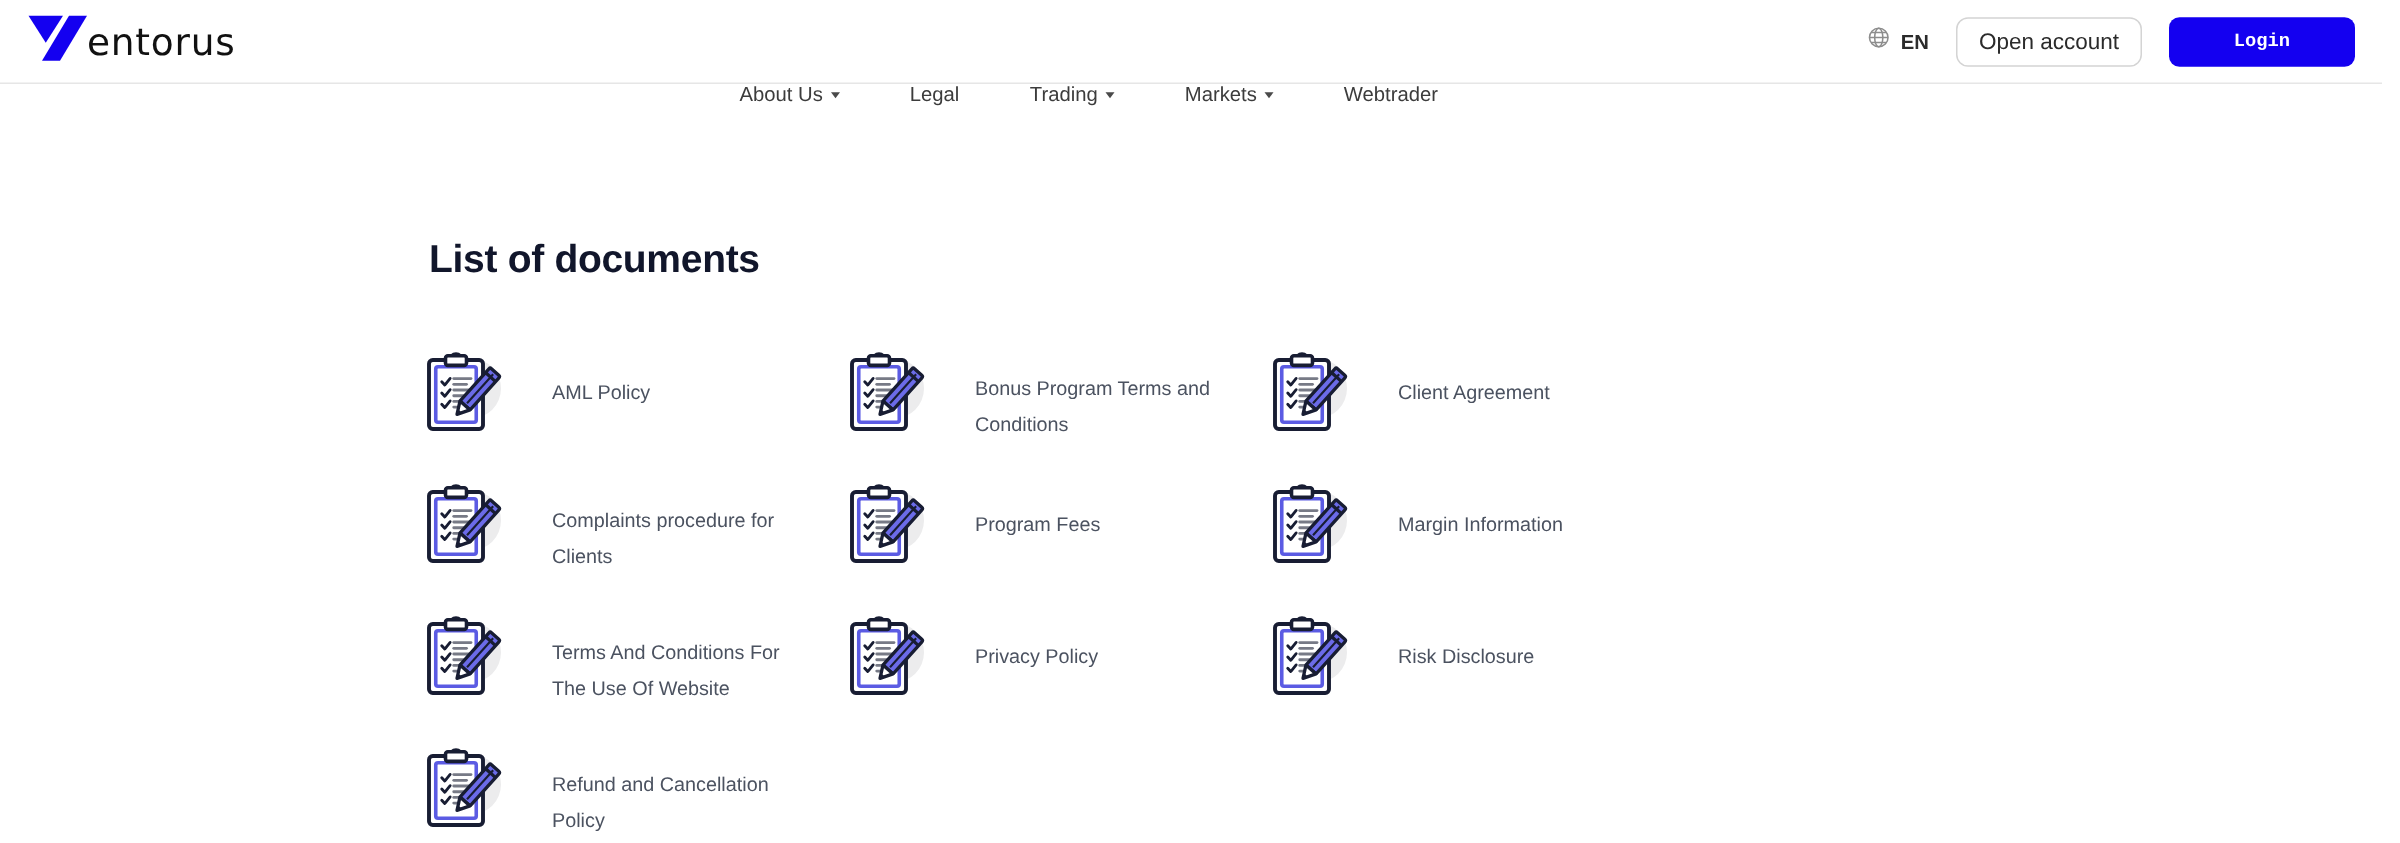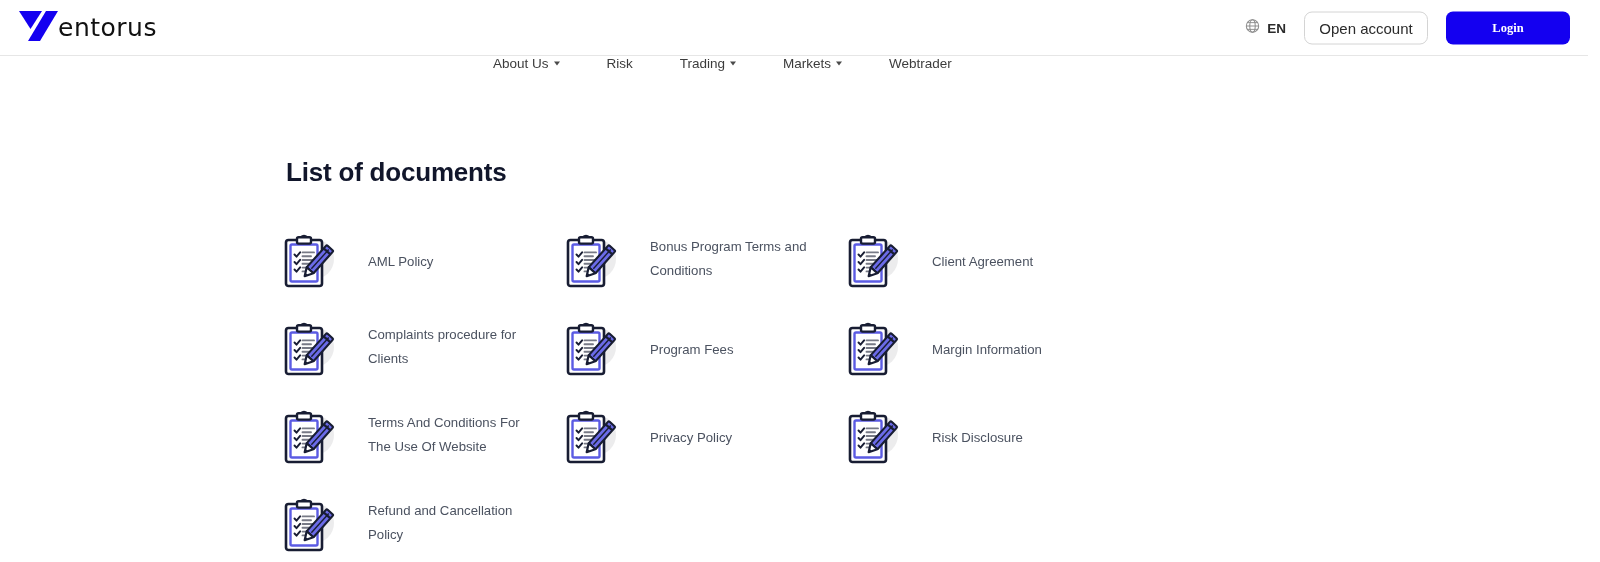--- a/index.html
+++ b/index.html
@@ -113,21 +113,21 @@
     border: none;
     border-radius: 7px;
     background: #1400f0;
     color: #ffffff;
     font-size: 12.5px;
     font-weight: 700;
     display: flex;
     align-items: center;
     justify-content: center;
     cursor: pointer;
-    font-family: Liberation Serif, serif;
+    font-family: Liberation Mono, monospace;
   }
 
   
   .main { position: relative; width: 1600px; }
 
   .page-title {
     position: absolute;
     left: 286px;
     top: 101px;
     font-size: 26px;
@@ -160,21 +160,21 @@
   }
   .doc-label {
     font-size: 13.2px;
     line-height: 24px;
     color: #4b5260;
     max-width: 168px;
     margin-left: 29px;
     margin-top: 16px;
     font-family: "Liberation Sans", sans-serif;
   }
-  .doc-item.two-line .doc-label { margin-top: 1px; }
+  .doc-item.two-line .doc-label { margin-top: 13px; }
 </style>
 </head>
 <body>
 
 <div class="header">
 
   <div class="brand">
     <span class="brand-mark">
       <svg width="42" height="34" viewBox="0 0 42 34">
         <polygon points="1,2 24,2 12.5,20" fill="#1400f0"></polygon>
@@ -183,21 +183,21 @@
     </span>
     <span class="brand-name">entorus</span>
   </div>
 
   <nav class="nav">
     <div class="nav-item">
       <span>About Us</span>
       <span class="caret"></span>
     </div>
     <div class="nav-item">
-      <span>Risk</span>
+      <span>Legal</span>
     </div>
     <div class="nav-item">
       <span>Trading</span>
       <span class="caret"></span>
     </div>
     <div class="nav-item">
       <span>Markets</span>
       <span class="caret"></span>
     </div>
     <div class="nav-item">

